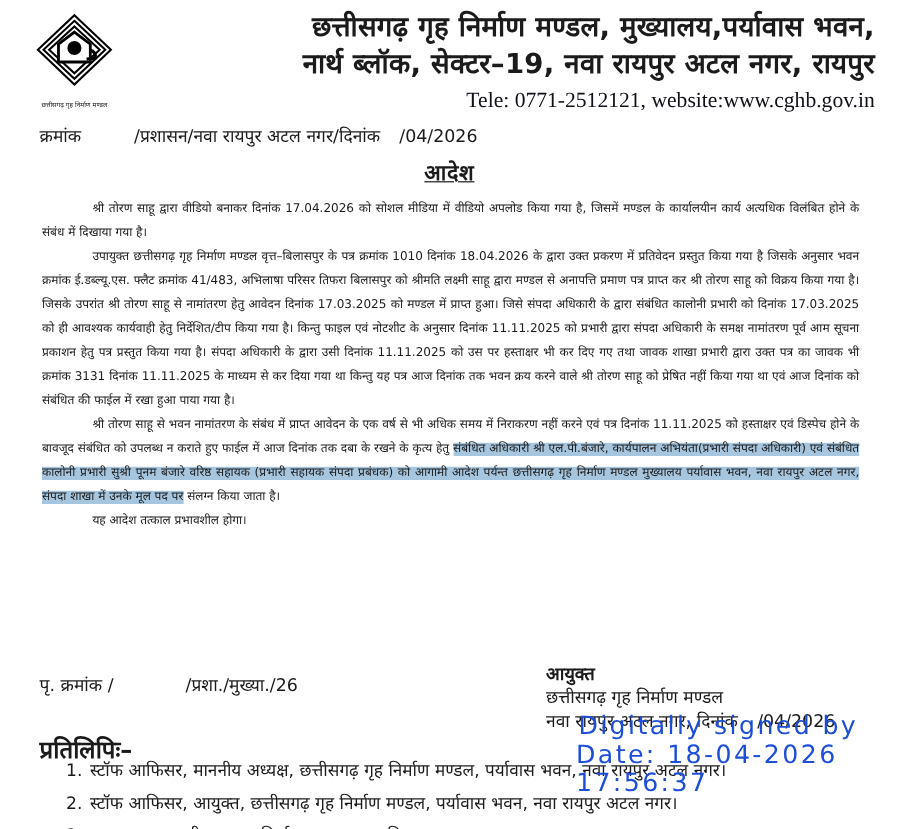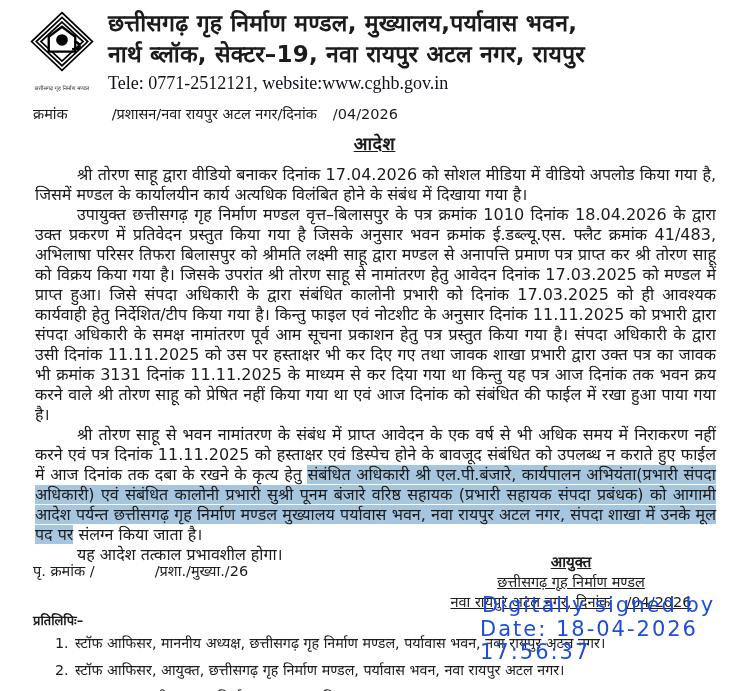--- a/index.html
+++ b/index.html
@@ -9,41 +9,41 @@
     background:#ffffff;
     overflow:hidden;
     font-family:"DejaVu Sans",sans-serif;
     color:#1b1b1b;
   }
   
   .header{display:flex;align-items:flex-start;padding:8px 12px 0 16px;}
   .logo-wrap{width:92px;flex:0 0 92px;text-align:center;}
   .logo-wrap svg{display:block;margin:2px auto 0;}
   .logo-caption{font-size:6px;line-height:8px;white-space:nowrap;transform:scale(.9);transform-origin:center;}
-  .header-text{flex:1;text-align:left;padding-right:8px;}
+  .header-text{flex:1;text-align:right;padding-right:8px;}
   .org-line{font-weight:bold;font-size:23px;line-height:31px;letter-spacing:.2px;}
   .contact-line{font-family:"Liberation Serif",serif;font-weight:normal;font-size:18px;line-height:24px;margin-top:1px;color:#101018;}
   
   .ref-line{display:flex;margin:10px 25px 0 33px;font-size:14.5px;line-height:19px;}
   .gap-lg{display:inline-block;width:44px;}
   .gap-md{display:inline-block;width:16px;}
   .gap-xl{display:inline-block;width:60px;}
   
   .order-title{text-align:center;font-size:18px;font-weight:bold;text-decoration:underline;margin-top:7px;letter-spacing:.5px;}
   
-  .content{margin:10px 33px 0 35px;font-size:16px;line-height:20px;text-align:justify;}
+  .content{margin:10px 33px 0 35px;font-size:10px;line-height:20px;text-align:justify;}
   .para{text-indent:42px;margin:0;}
   .hl{background:#a5c6de;}
   
-  .sig-block{position:absolute;top:552px;right:44px;width:268px;font-size:14.5px;line-height:20px;text-align:center;text-decoration:underline;}
+  .sig-block{position:absolute;top:552px;right:26px;width:268px;font-size:14.5px;line-height:20px;text-align:left;}
   .sig-title{font-weight:bold;font-size:15px;}
   .sig-place{white-space:nowrap;}
   
   .footer-ref{position:absolute;left:33px;top:560px;font-size:14.5px;white-space:nowrap;}
-  .copies-label{position:absolute;left:33px;top:611px;font-size:13px;font-weight:bold;}
+  .copies-label{position:absolute;left:33px;top:611px;font-size:20px;font-weight:bold;}
   .copies{position:absolute;left:55px;top:633px;right:30px;font-size:14.3px;}
   .copy-item{display:flex;margin-bottom:7px;line-height:20px;}
   .copy-num{width:20px;flex:0 0 20px;}
   
   .digi-sign{
     position:absolute;left:456px;top:594px;
     font-family:"DejaVu Sans",sans-serif;
     font-size:21px;line-height:23.5px;letter-spacing:2px;
     color:#1d4ed8;white-space:nowrap;z-index:5;
   }

